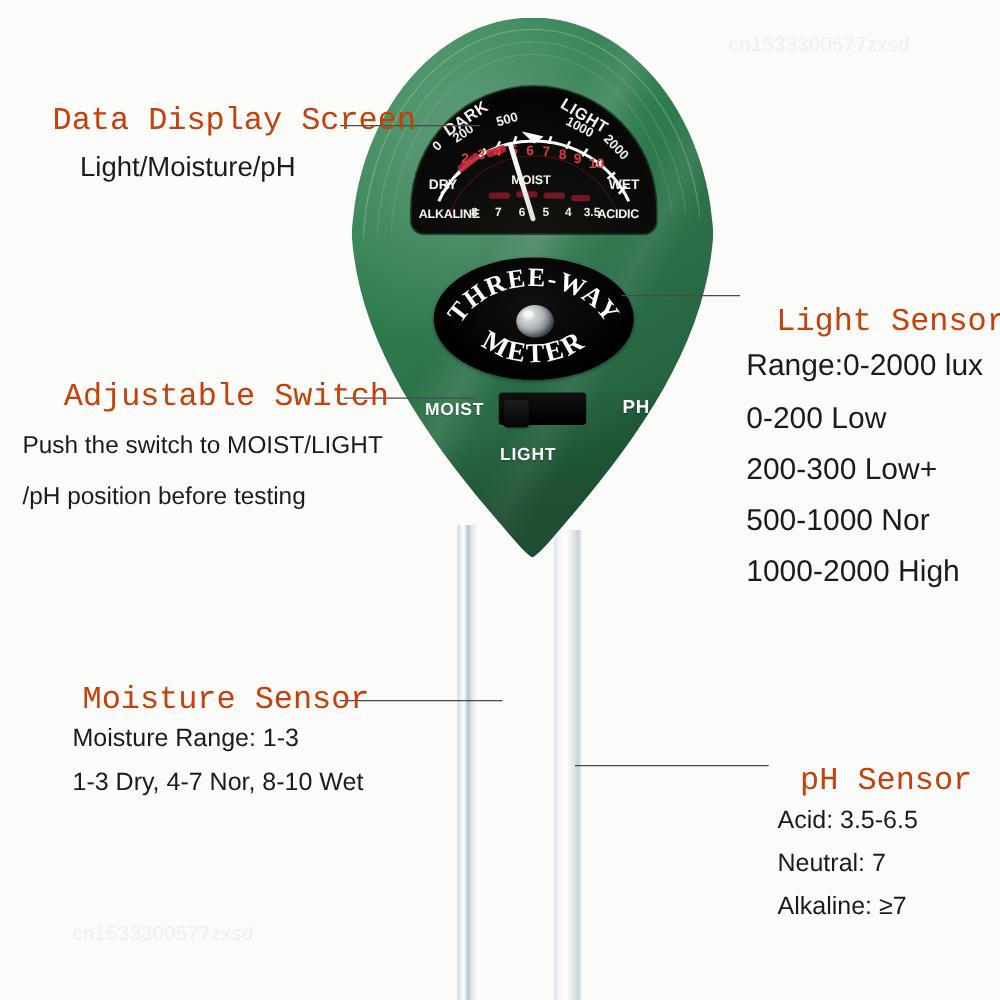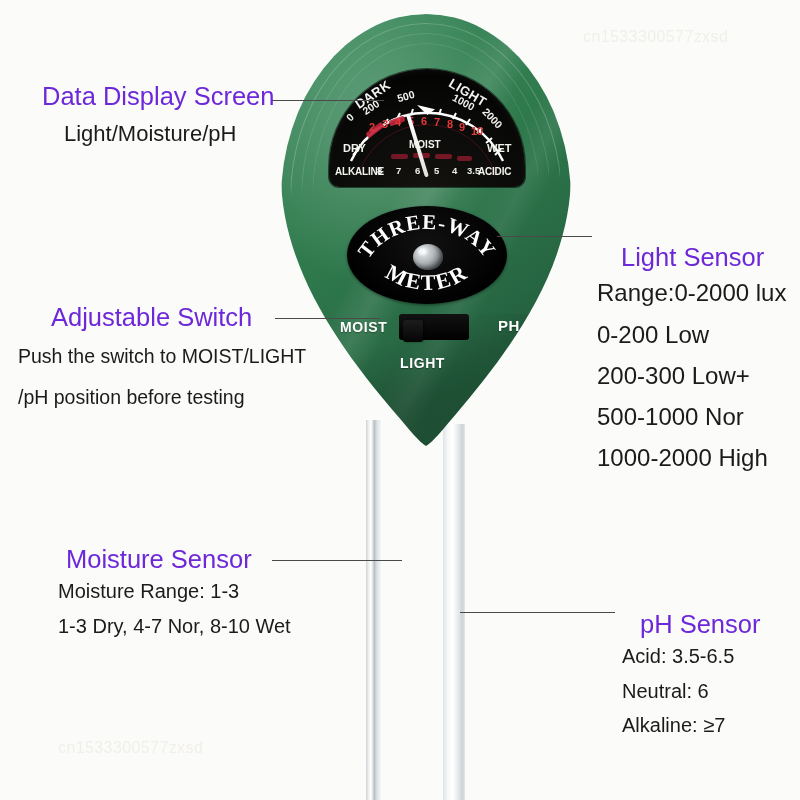--- a/index.html
+++ b/index.html
@@ -23,22 +23,23 @@
     white-space:nowrap;
   }
   #wm-top{left:583px;top:28px;}
   #wm-bottom{left:58px;top:739px;}
 
   
   .callout{position:absolute;white-space:nowrap;}
   .callout .title{
     font-size:25px;
     font-weight:400;
-    color:#6d28d9;
+    color:#c2410c;
     line-height:1.15;
+    font-family:Liberation Mono, monospace;
   }
   .callout .sub{
     font-size:19.5px;
     color:#1b1b1b;
     line-height:1.62;
   }
   .ctr{text-align:left;}
   .lft{text-align:left;}
 
   
@@ -344,17 +345,17 @@
 
   <div class="callout ctr" id="co-moist">
     <div class="title">Moisture Sensor</div>
     <div class="sub">Moisture Range: 1-3</div>
     <div class="sub">1-3 Dry, 4-7 Nor, 8-10 Wet</div>
   </div>
 
   <div class="callout ctr" id="co-ph">
     <div class="title">pH Sensor</div>
     <div class="sub">Acid: 3.5-6.5</div>
-    <div class="sub">Neutral: 6</div>
+    <div class="sub">Neutral: 7</div>
     <div class="sub">Alkaline: ≥7</div>
   </div>
 
 </div>
 
 </body></html>

